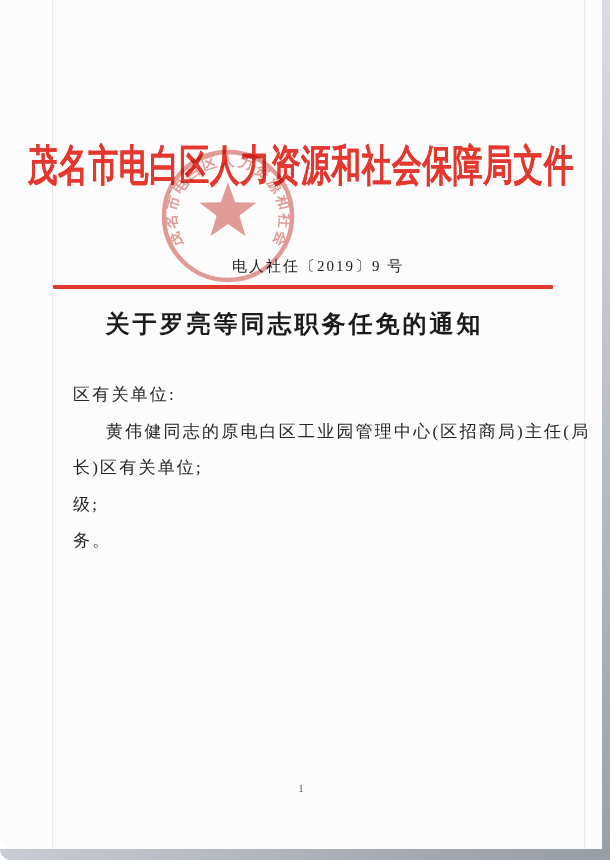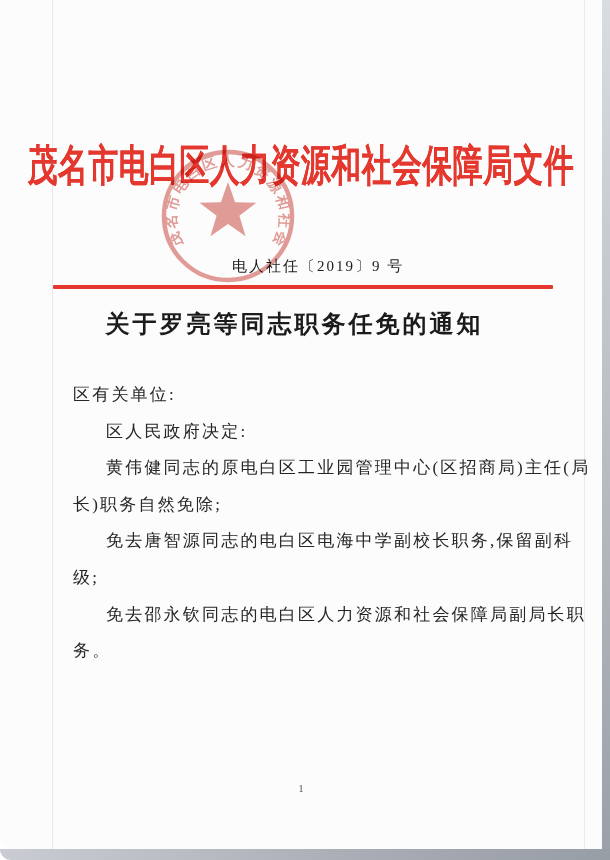--- a/index.html
+++ b/index.html
@@ -106,23 +106,20 @@
   </svg>
 
   <div class="doc-number">电人社任〔2019〕9 号</div>
 
   <div class="red-rule"></div>
 
   <div class="doc-title">关于罗亮等同志职务任免的通知</div>
 
   <div class="body-block">
     <div class="body-line">区有关单位:</div>
-    <div class="body-line ind">区人民政府决定:</div>
     <div class="body-line ind">黄伟健同志的原电白区工业园管理中心(区招商局)主任(局</div>
-    <div class="body-line">长)职务自然免除;</div>
-    <div class="body-line ind">免去唐智源同志的电白区电海中学副校长职务,保留副科</div>
+    <div class="body-line">长)区有关单位;</div>
     <div class="body-line">级;</div>
-    <div class="body-line ind">免去邵永钦同志的电白区人力资源和社会保障局副局长职</div>
     <div class="body-line">务。</div>
   </div>
 
   <div class="page-number">1</div>
 </div>
 
 </body></html>

